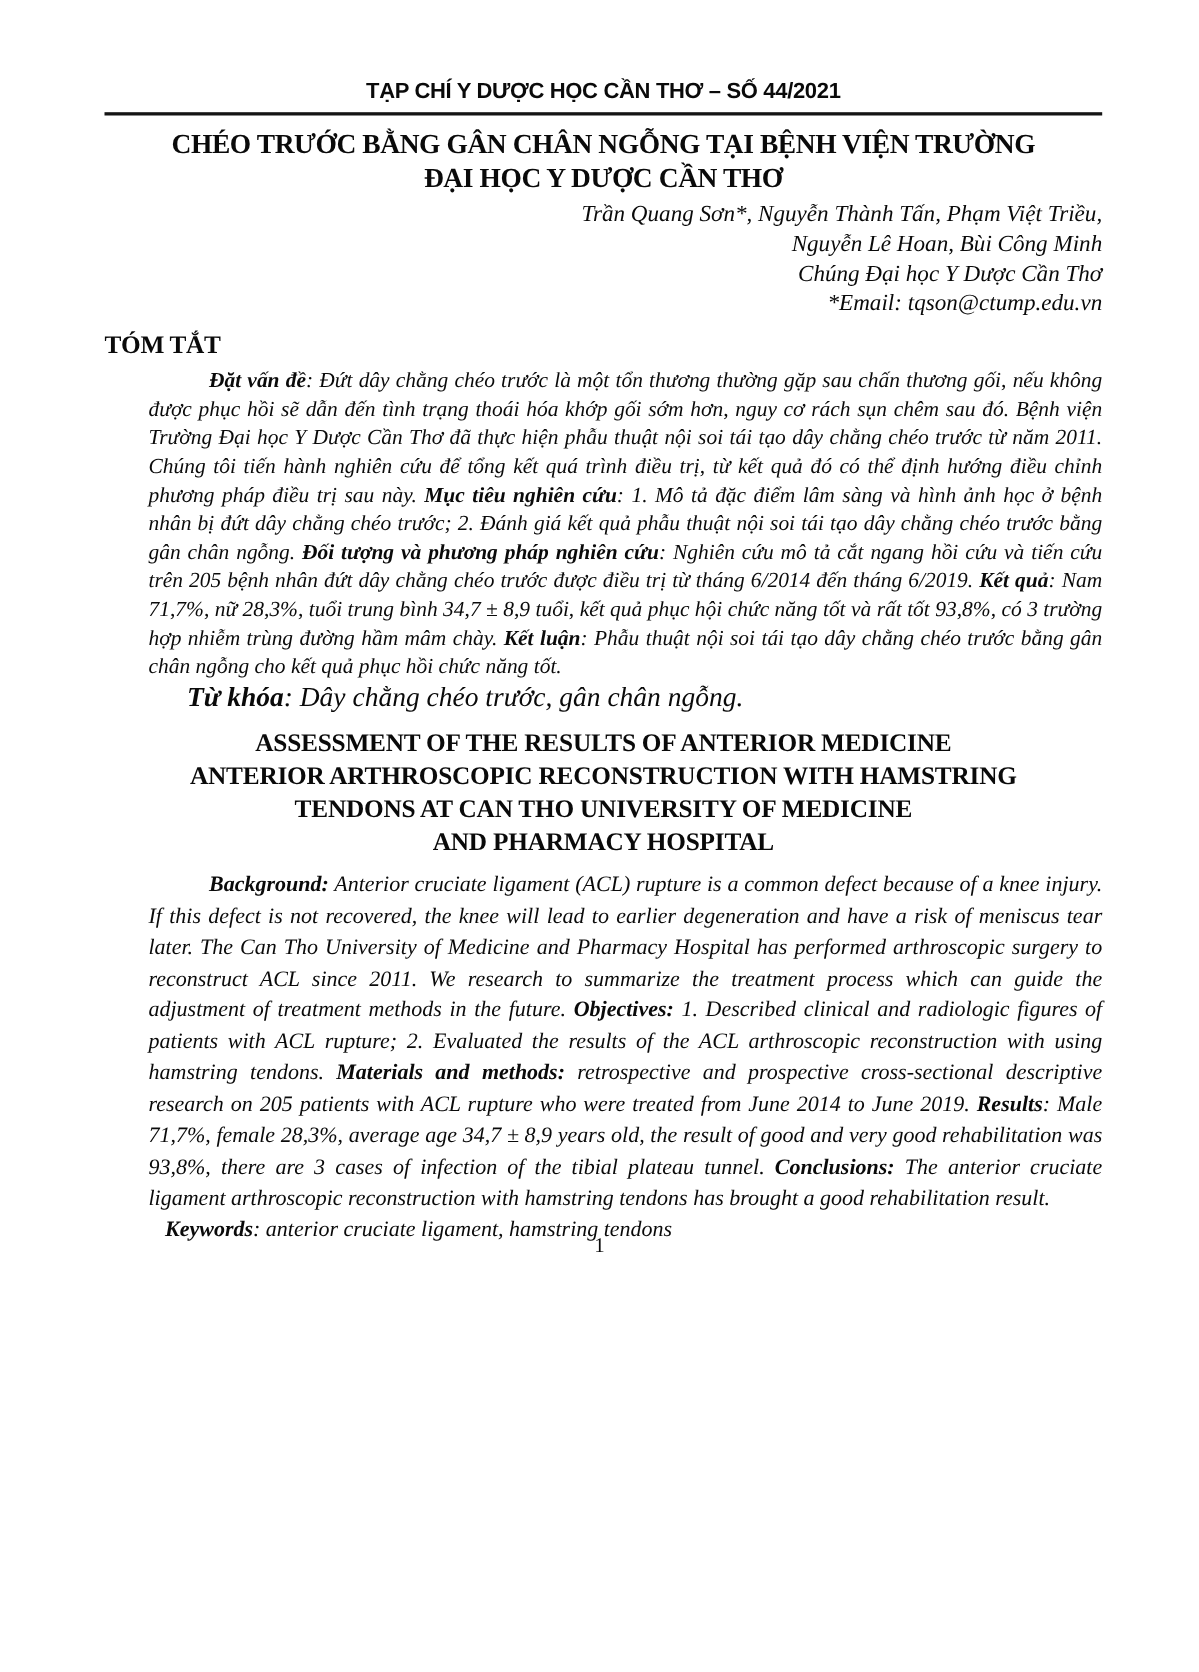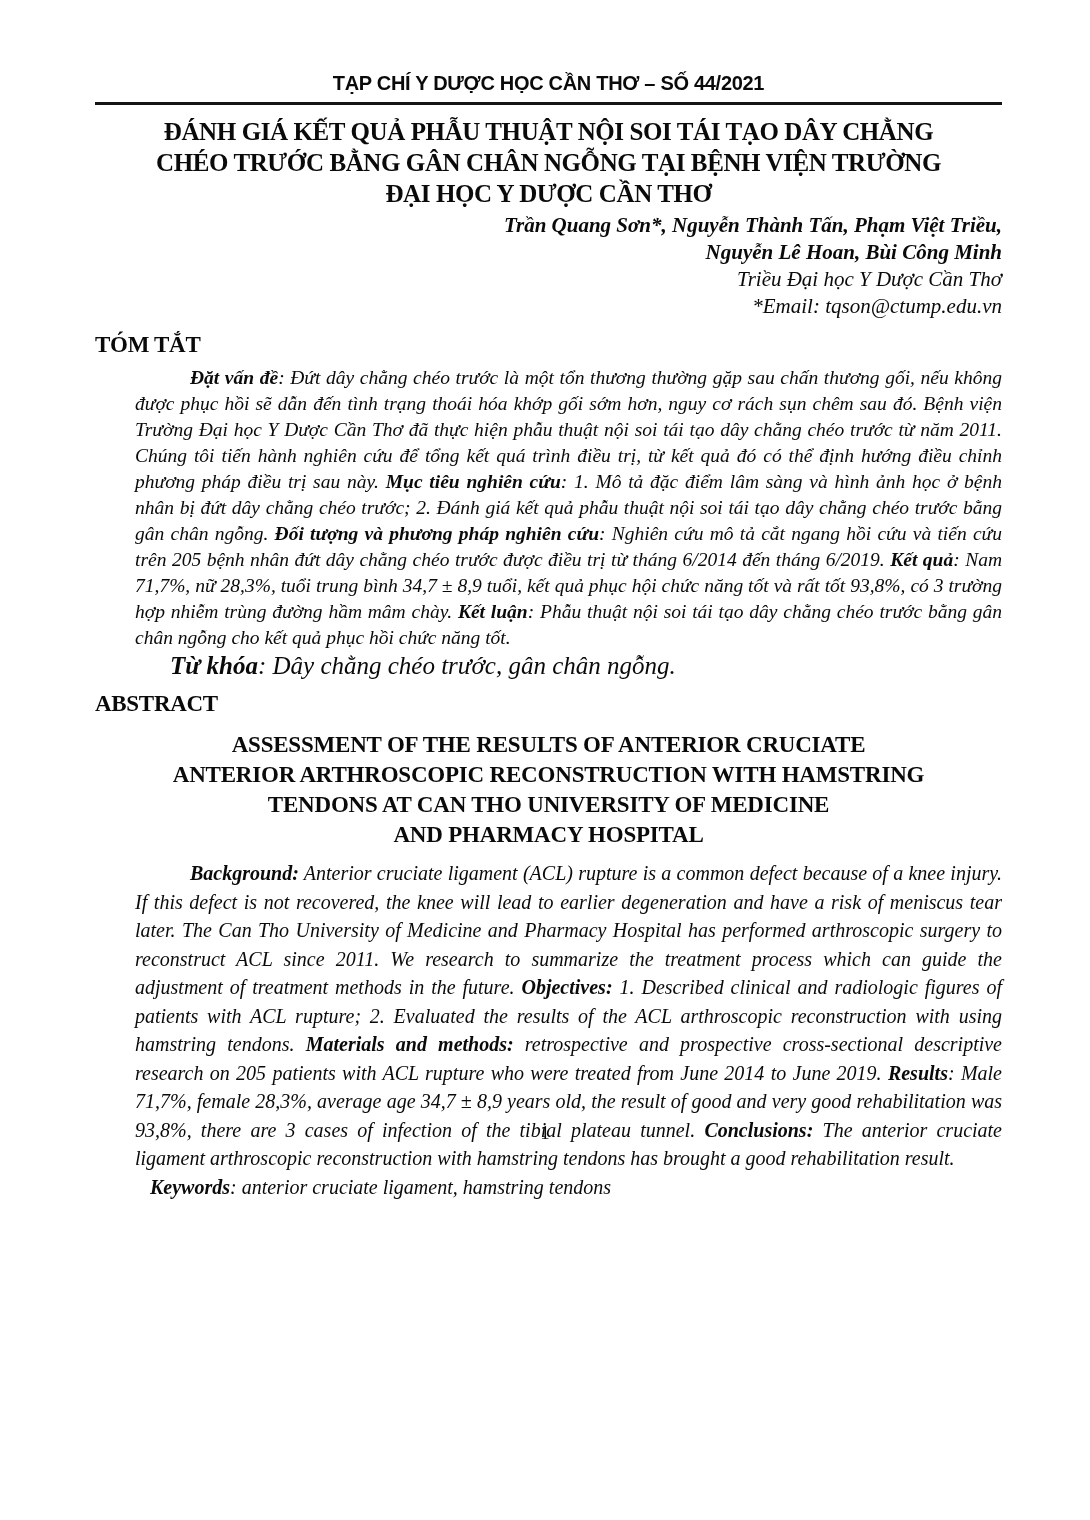--- a/index.html
+++ b/index.html
@@ -36,21 +36,21 @@
     line-height: 31px;
     letter-spacing: -0.4px;
   }
   .authors-block {
     margin-top: 3px;
     text-align: right;
     font-style: italic;
     font-size: 21px;
     line-height: 27px;
   }
-  .author-line-bold { font-weight: 700; }
+  .author-line-bold { font-weight: 400; }
   .section-heading {
     margin-top: 12px;
     font-weight: 700;
     font-size: 23px;
     letter-spacing: -0.3px;
   }
   .para {
     text-align: justify;
     font-style: italic;
     margin-left: 40px;
@@ -109,42 +109,40 @@
 </style>
 </head>
 <body>
 
 <div class="page">
   <div class="content">
 
     <div class="journal-header">TẠP CHÍ Y DƯỢC HỌC CẦN THƠ – SỐ 44/2021</div>
 
     <div class="title-vi">
-      <div>ĐÁNH GIÁ KẾT QUẢ PHẪU THUẬT NỘI SOI TÁI TẠO DÂY CHẰNG</div>
       <div>CHÉO TRƯỚC BẰNG GÂN CHÂN NGỖNG TẠI BỆNH VIỆN TRƯỜNG</div>
       <div>ĐẠI HỌC Y DƯỢC CẦN THƠ</div>
     </div>
 
     <div class="authors-block">
       <div class="author-line-bold">Trần Quang Sơn*, Nguyễn Thành Tấn, Phạm Việt Triều,</div>
       <div class="author-line-bold">Nguyễn Lê Hoan, Bùi Công Minh</div>
-      <div>Triều Đại học Y Dược Cần Thơ</div>
+      <div>Chúng Đại học Y Dược Cần Thơ</div>
       <div>*Email: tqson@ctump.edu.vn</div>
     </div>
 
     <div class="section-heading">TÓM TẮT</div>
 
     <p class="para para-vi"><span class="bold">Đặt vấn đề</span><span>: Đứt dây chằng chéo trước là một tổn thương thường gặp sau chấn thương gối, nếu không được phục hồi sẽ dẫn đến tình trạng thoái hóa khớp gối sớm hơn, nguy cơ rách sụn chêm sau đó. Bệnh viện Trường Đại học Y Dược Cần Thơ đã thực hiện phẫu thuật nội soi tái tạo dây chằng chéo trước từ năm 2011. Chúng tôi tiến hành nghiên cứu để tổng kết quá trình điều trị, từ kết quả đó có thể định hướng điều chỉnh phương pháp điều trị sau này. </span><span class="bold">Mục tiêu nghiên cứu</span><span>: 1. Mô tả đặc điểm lâm sàng và hình ảnh học ở bệnh nhân bị đứt dây chằng chéo trước; 2. Đánh giá kết quả phẫu thuật nội soi tái tạo dây chằng chéo trước bằng gân chân ngỗng. </span><span class="bold">Đối tượng và phương pháp nghiên cứu</span><span>: Nghiên cứu mô tả cắt ngang hồi cứu và tiến cứu trên 205 bệnh nhân đứt dây chằng chéo trước được điều trị từ tháng 6/2014 đến tháng 6/2019. </span><span class="bold">Kết quả</span><span>: Nam 71,7%, nữ 28,3%, tuổi trung bình 34,7 ± 8,9 tuổi, kết quả phục hội chức năng tốt và rất tốt 93,8%, có 3 trường hợp nhiễm trùng đường hầm mâm chày. </span><span class="bold">Kết luận</span><span>: Phẫu thuật nội soi tái tạo dây chằng chéo trước bằng gân chân ngỗng cho kết quả phục hồi chức năng tốt.</span></p>
 
     <p class="keywords-vi"><span class="bold">Từ khóa</span><span>: Dây chằng chéo trước, gân chân ngỗng.</span></p>
 
-    <div class="section-heading">ABSTRACT</div>
 
     <div class="title-en">
-      <div>ASSESSMENT OF THE RESULTS OF ANTERIOR CRUCIATE</div>
+      <div>ASSESSMENT OF THE RESULTS OF ANTERIOR MEDICINE</div>
       <div>ANTERIOR ARTHROSCOPIC RECONSTRUCTION WITH HAMSTRING</div>
       <div>TENDONS AT CAN THO UNIVERSITY OF MEDICINE</div>
       <div>AND PHARMACY HOSPITAL</div>
     </div>
 
 
     <p class="para para-en"><span class="bold">Background:</span><span> Anterior cruciate ligament (ACL) rupture is a common defect because of a knee injury. If this defect is not recovered, the knee will lead to earlier degeneration and have a risk of meniscus tear later. The Can Tho University of Medicine and Pharmacy Hospital has performed arthroscopic surgery to reconstruct ACL since 2011. We research to summarize the treatment process which can guide the adjustment of treatment methods in the future. </span><span class="bold">Objectives:</span><span> 1. Described clinical and radiologic figures of patients with ACL rupture; 2. Evaluated the results of the ACL arthroscopic reconstruction with using hamstring tendons. </span><span class="bold">Materials and methods:</span><span> retrospective and prospective cross-sectional descriptive research on 205 patients with ACL rupture who were treated from June 2014 to June 2019. </span><span class="bold">Results</span><span>: Male 71,7%, female 28,3%, average age 34,7 ± 8,9 years old, the result of good and very good rehabilitation was 93,8%, there are 3 cases of infection of the tibial plateau tunnel. </span><span class="bold">Conclusions:</span><span> The anterior cruciate ligament arthroscopic reconstruction with hamstring tendons has brought a good rehabilitation result.</span></p>
 
     <p class="keywords-en"><span class="bold">Keywords</span><span>: anterior cruciate ligament, hamstring tendons</span></p>
 

